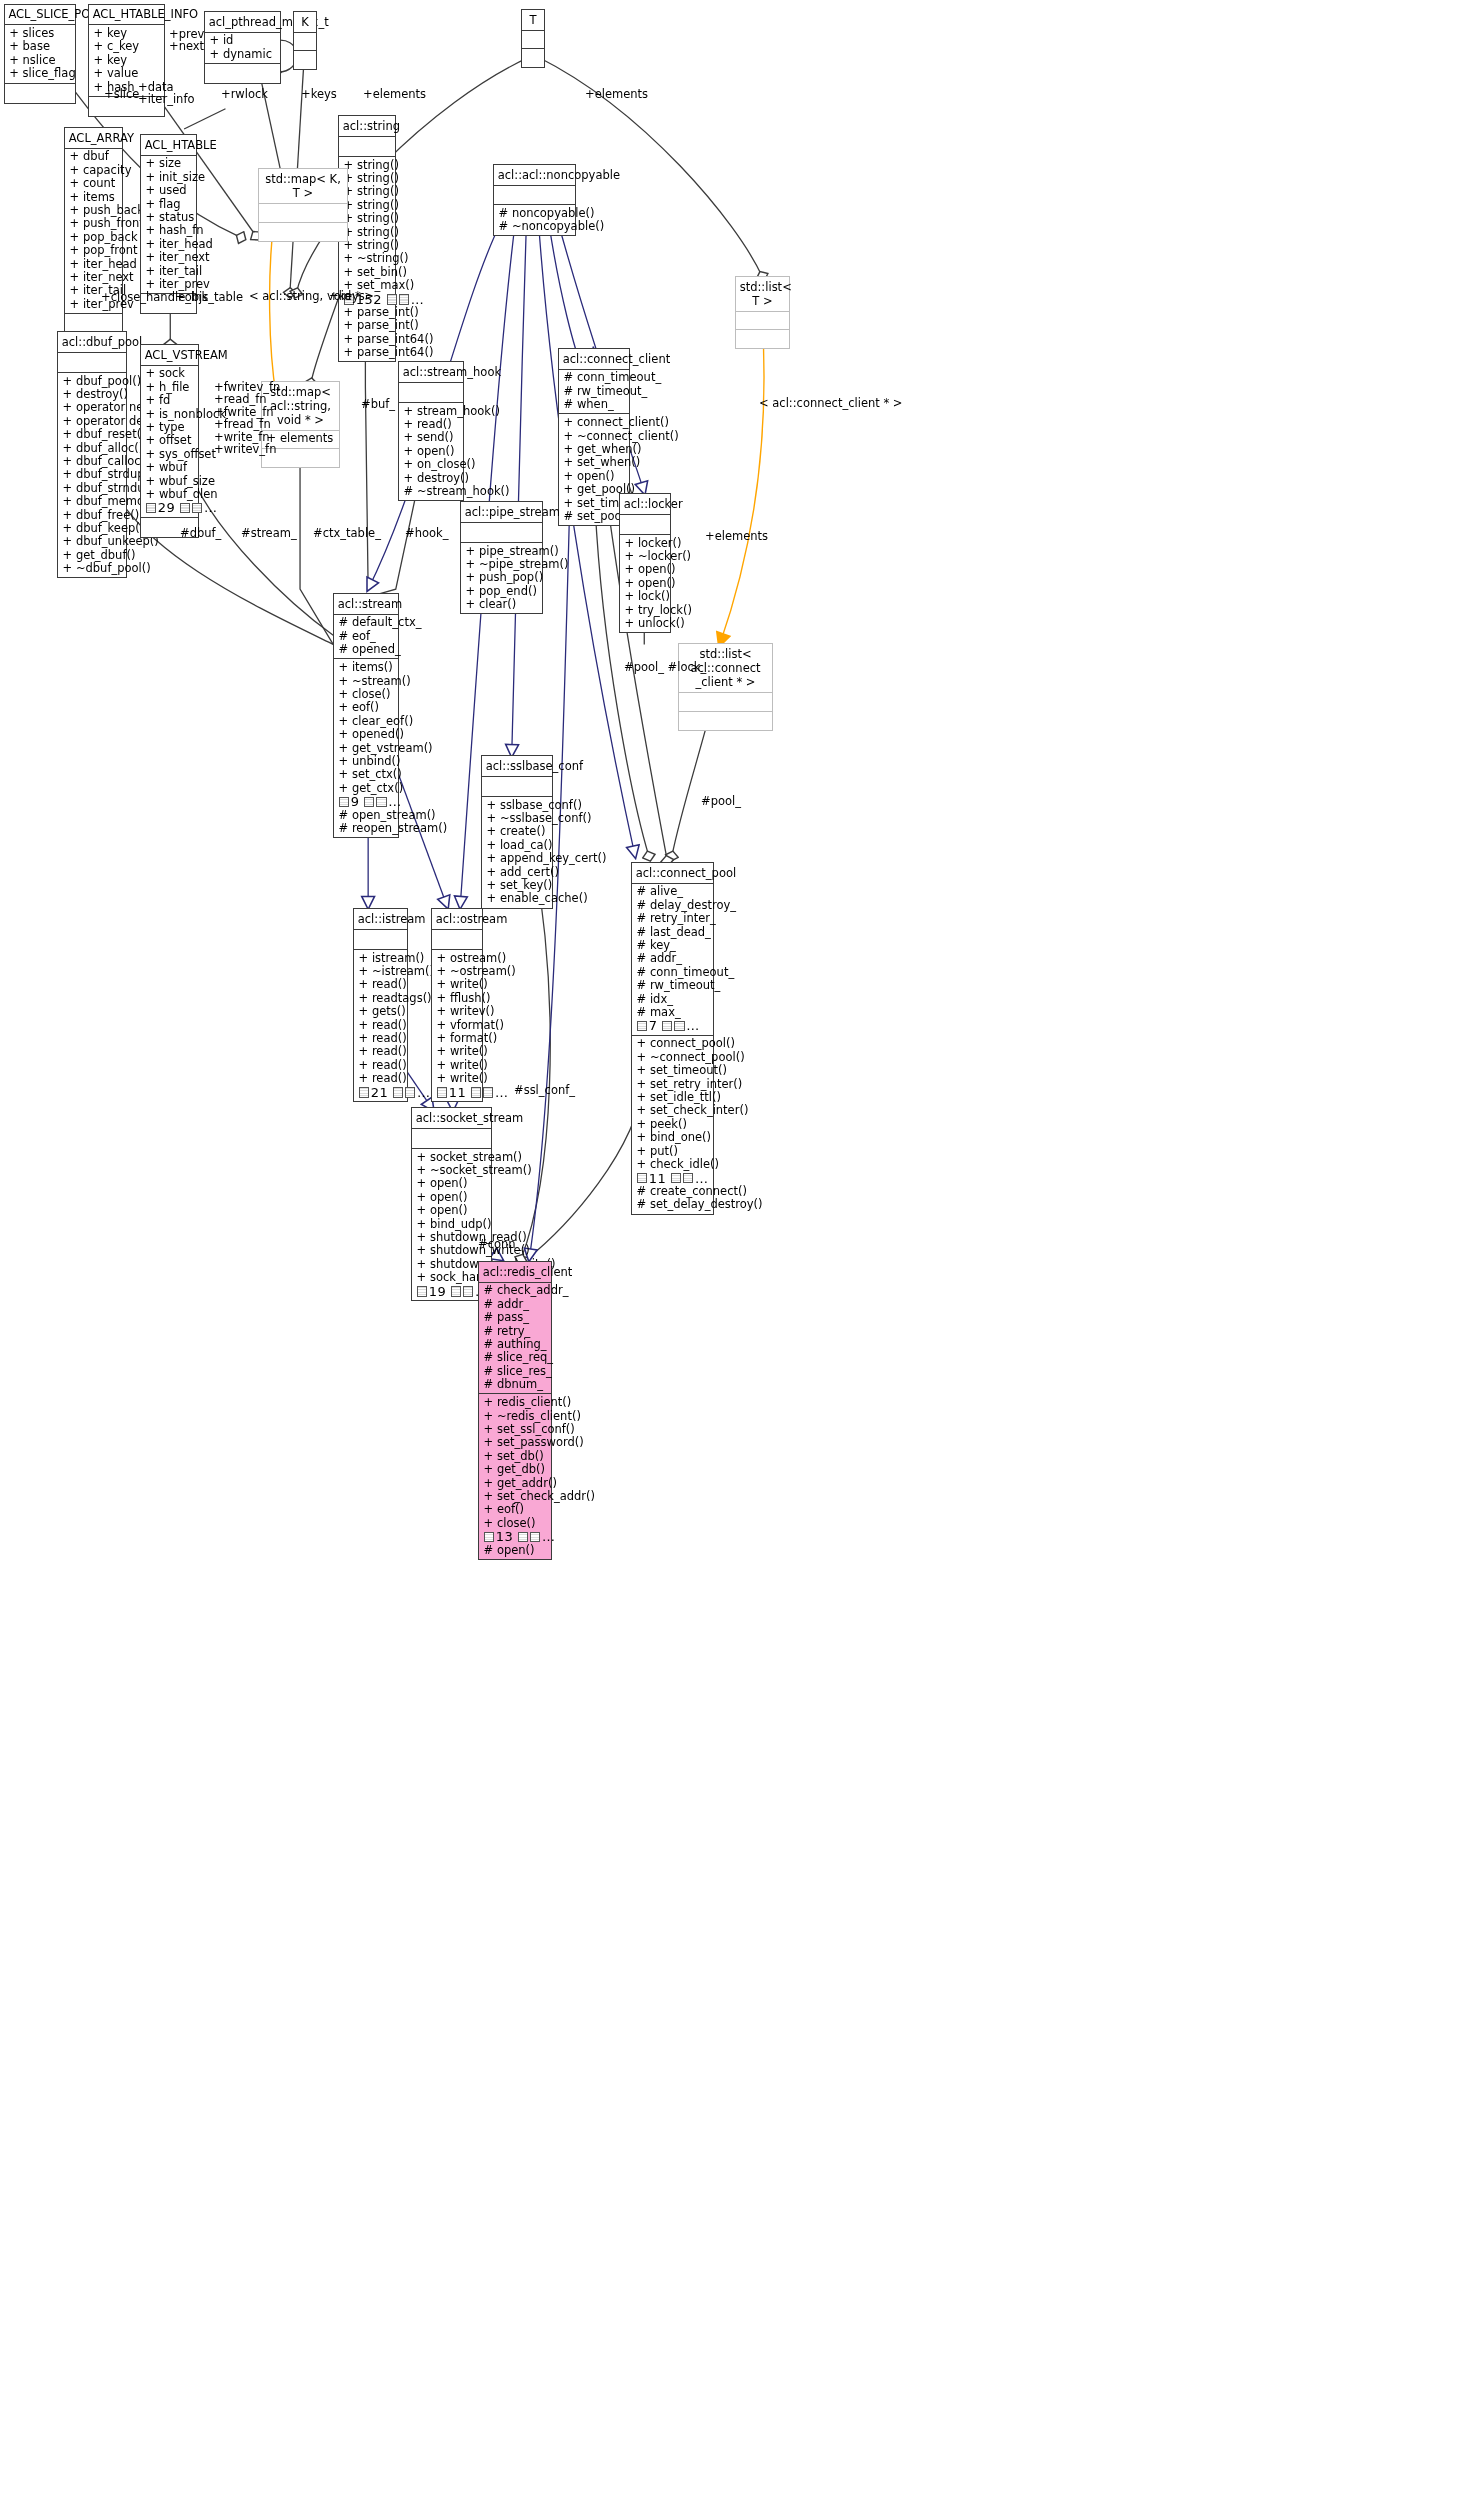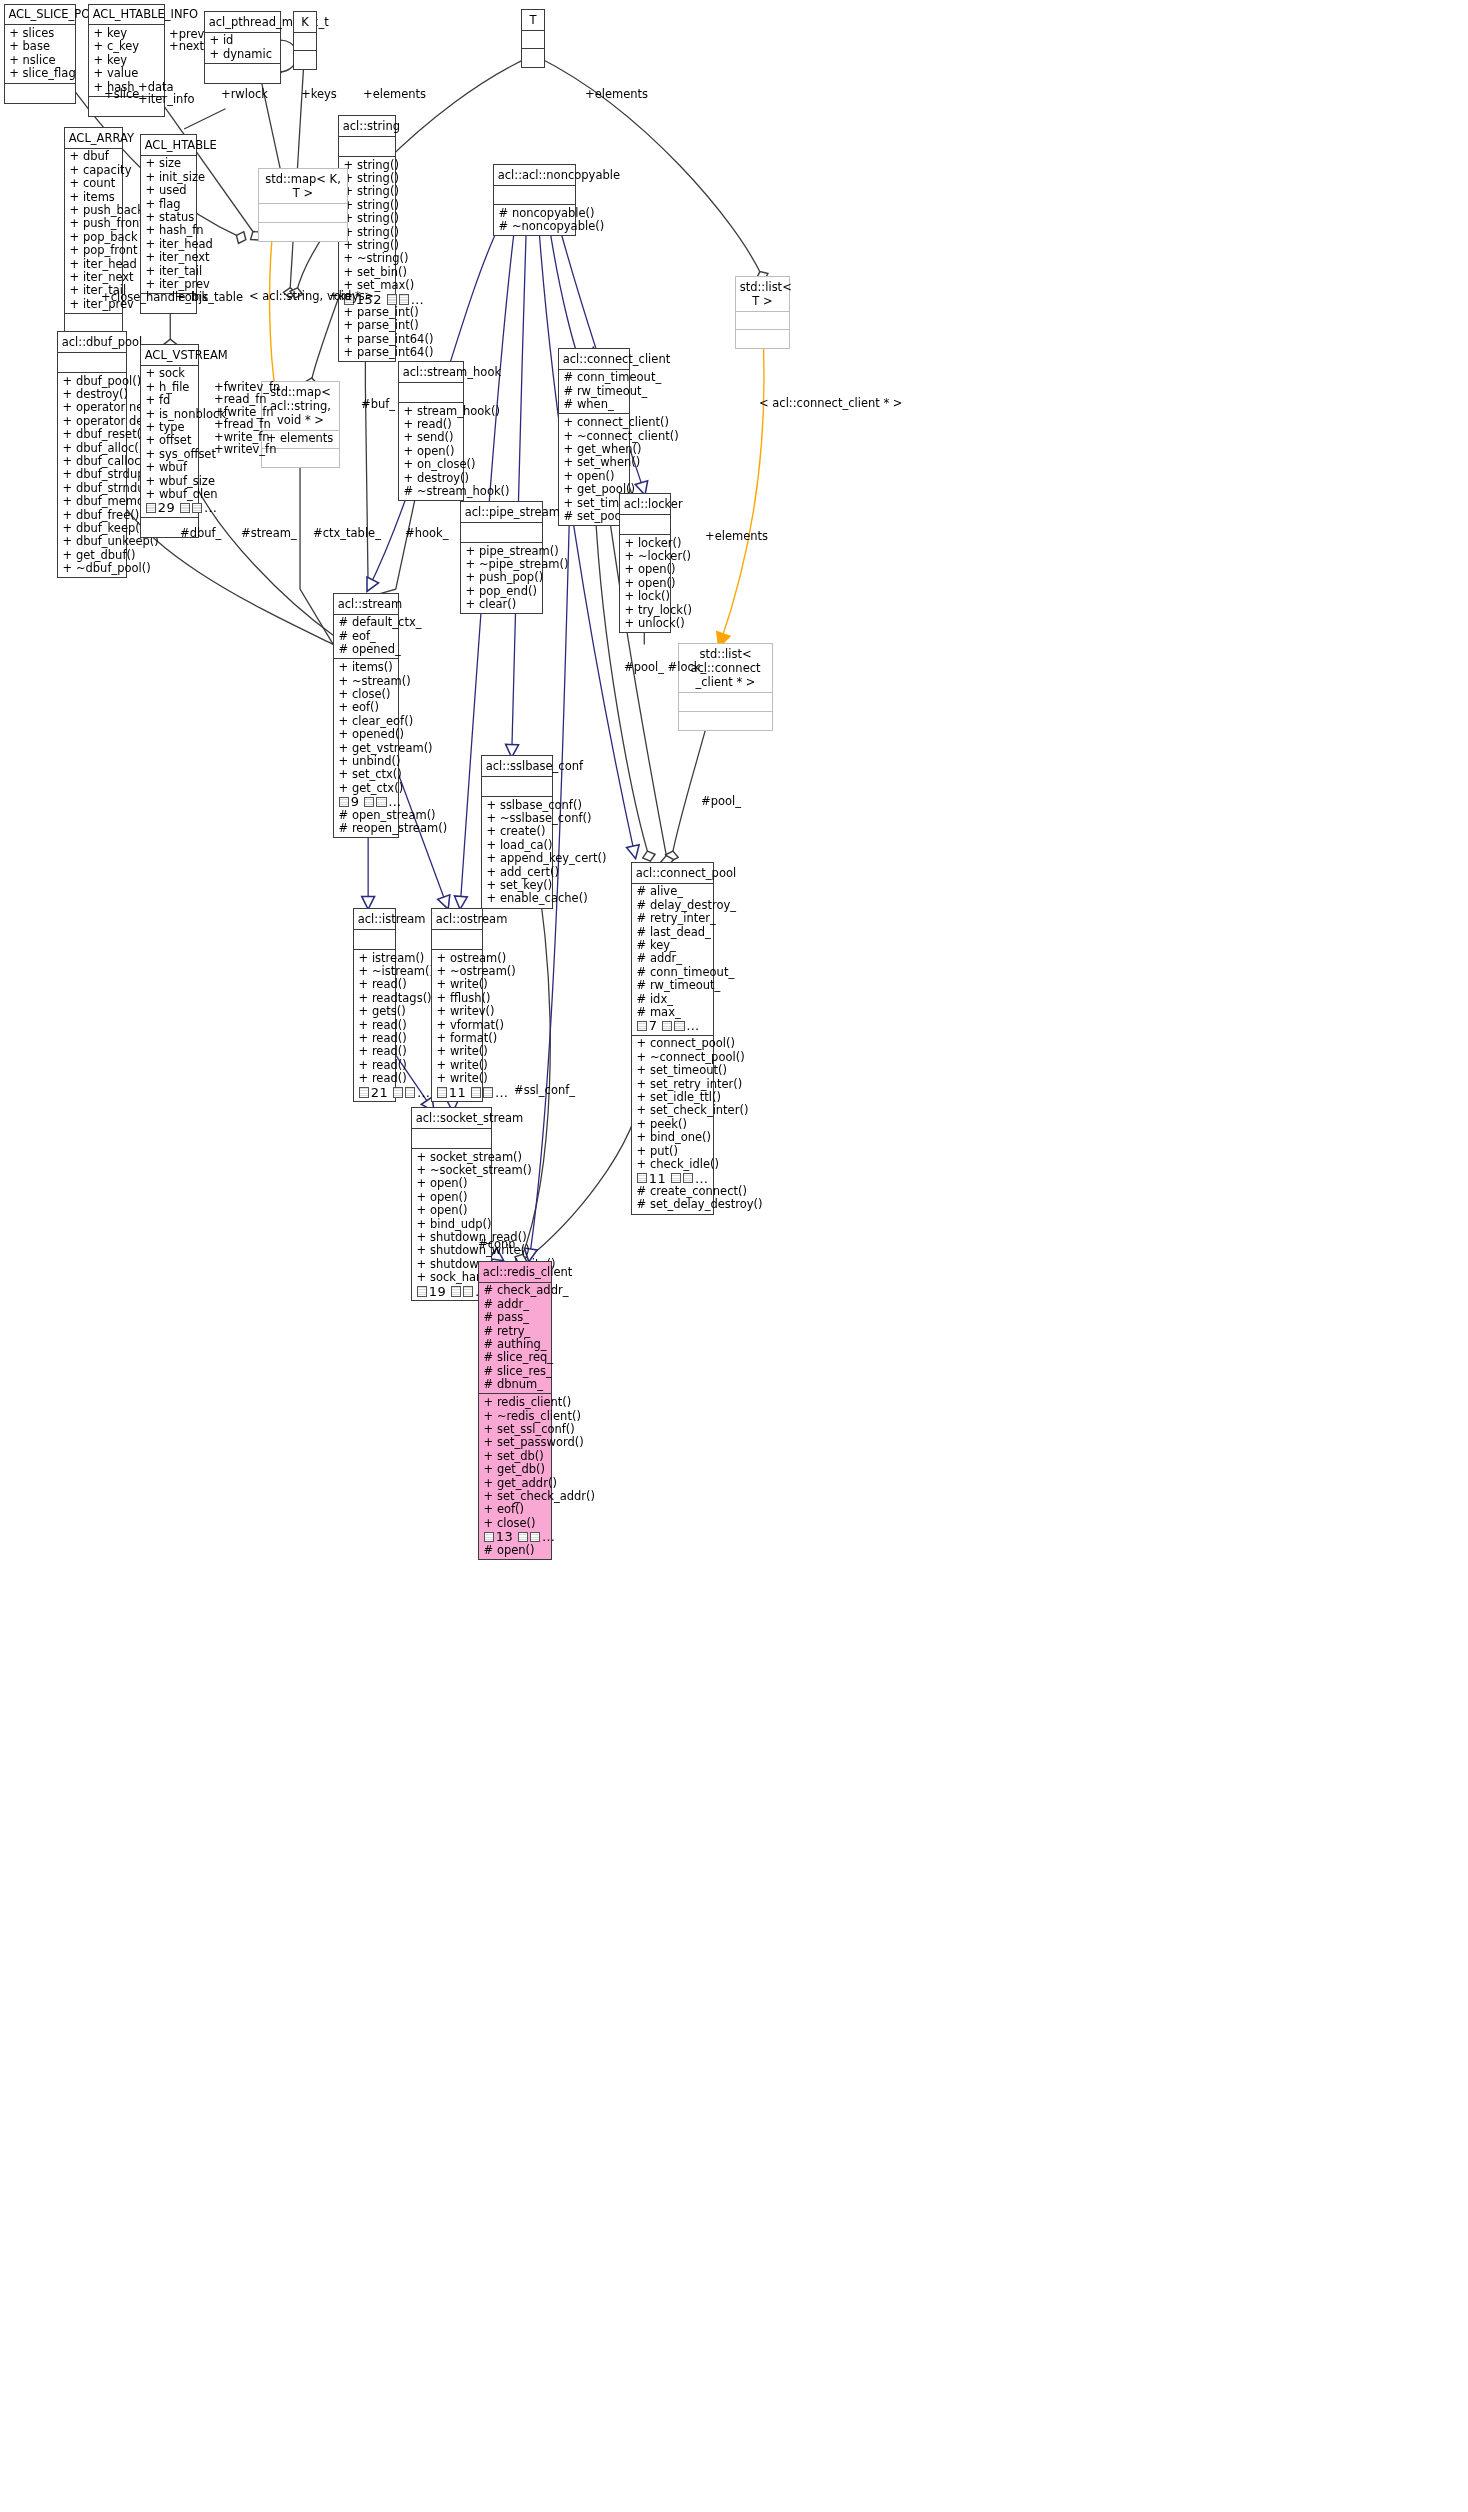--- a/index.html
+++ b/index.html
@@ -384,21 +384,21 @@
       <div class="row">+ ~sslbase_conf()</div>
       <div class="row">+ create()</div>
       <div class="row">+ load_ca()</div>
       <div class="row">+ append_key_cert()</div>
       <div class="row">+ add_cert()</div>
       <div class="row">+ set_key()</div>
       <div class="row">+ enable_cache()</div>
     </div>
   </div>
 
-  <div class="node" style="left:353px;top:908px;width:43px;">
+  <div class="node" style="left:353px;top:908px;width:55px;">
     <div class="title">acl::istream</div>
     <div class="sec empty"></div>
     <div class="sec">
       <div class="row">+ istream()</div>
       <div class="row">+ ~istream()</div>
       <div class="row">+ read()</div>
       <div class="row">+ readtags()</div>
       <div class="row">+ gets()</div>
       <div class="row">+ read()</div>
       <div class="row">+ read()</div>

